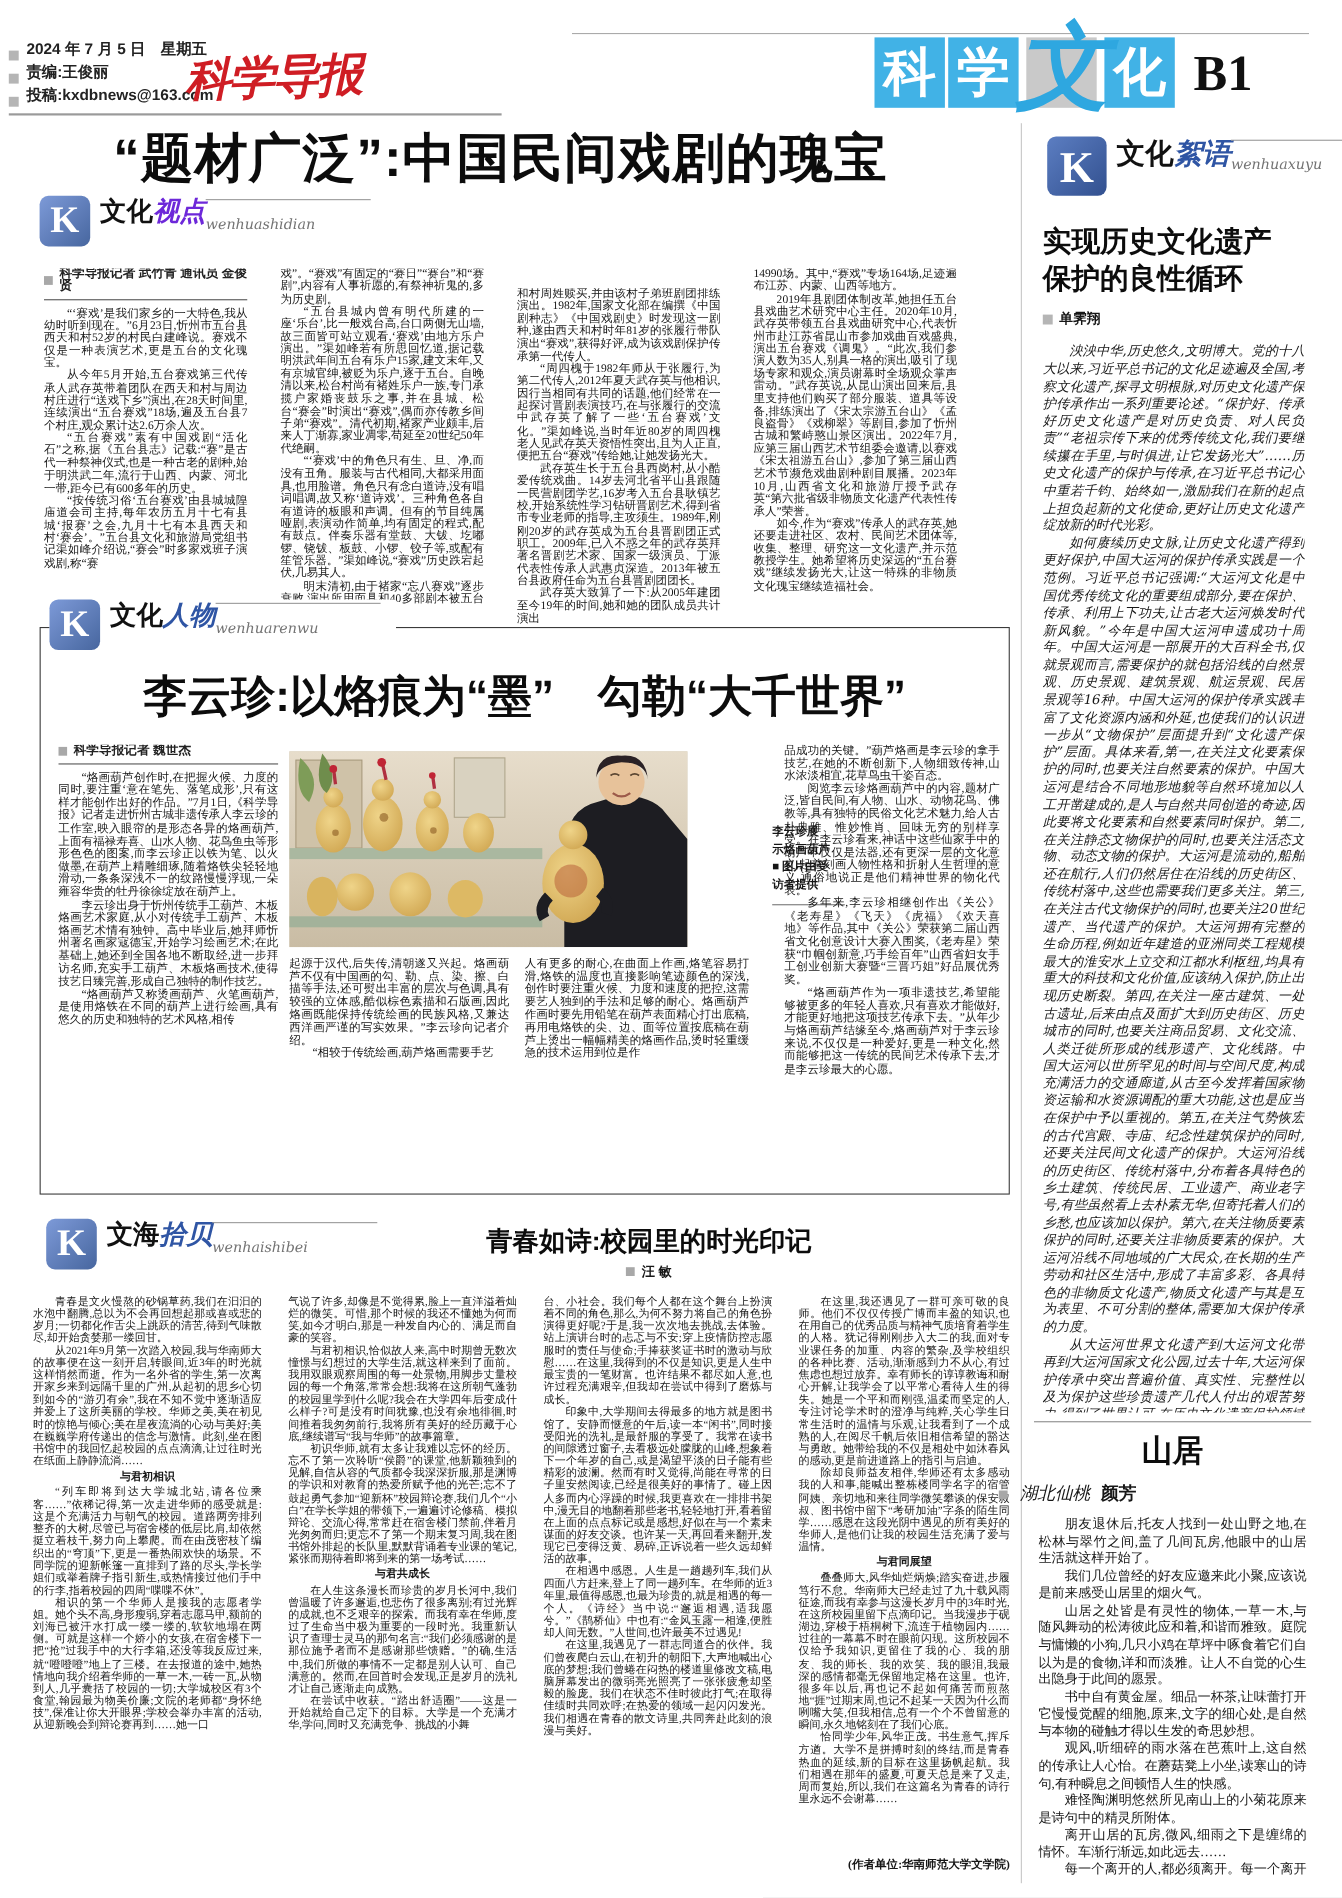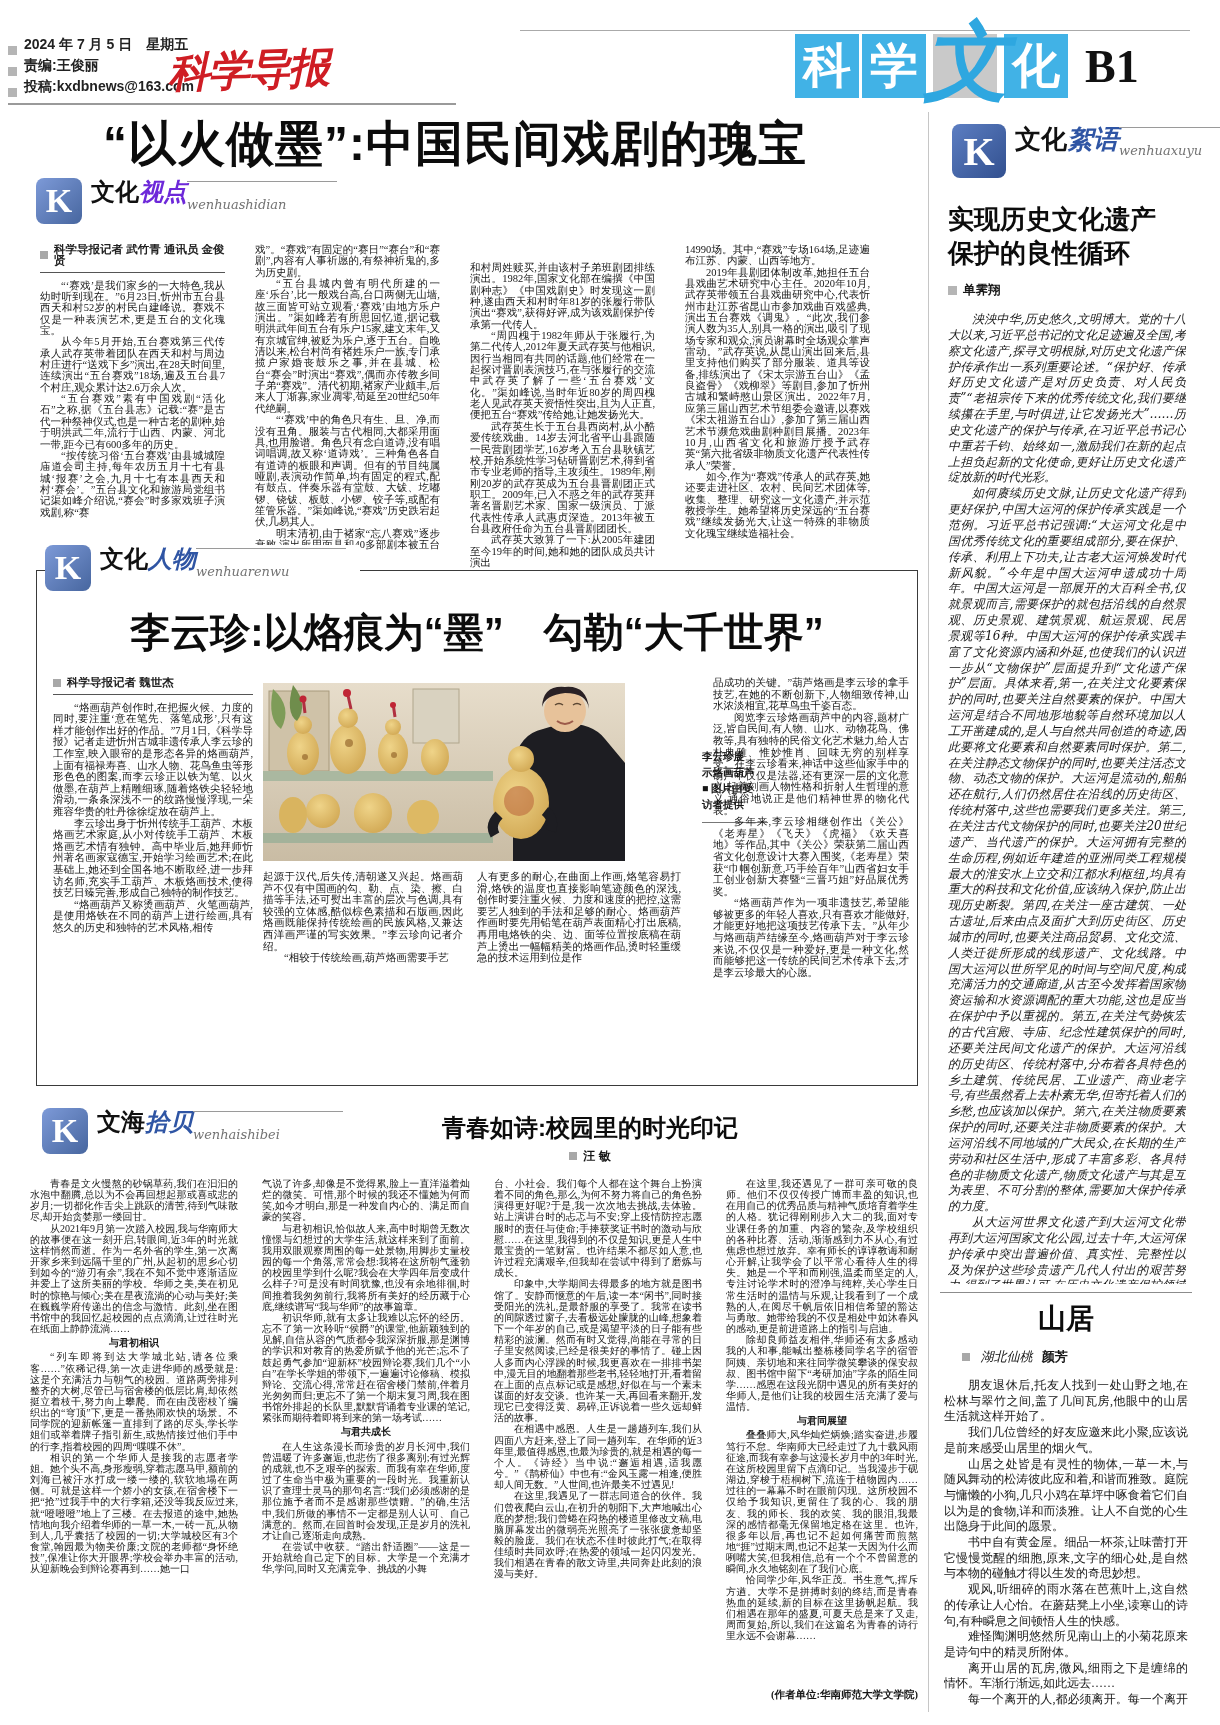--- a/index.html
+++ b/index.html
@@ -87,21 +87,21 @@
   #badge-xuyu .trow{font-size:26px;line-height:30px;}
   #xuyu-title{position:absolute;left:948px;top:202px;width:252px;
               font-family:"Liberation Sans",sans-serif;font-weight:bold;font-size:26px;line-height:34px;color:#0c0c0c;}
   #xuyu-byline{position:absolute;left:948px;top:282px;font-family:"Liberation Sans",sans-serif;
                font-weight:bold;font-size:12.5px;display:flex;align-items:center;gap:6px;}
   #xuyu-body{left:948px;top:312px;width:238px;height:972px;font-family:"DejaVu Serif",serif;
              font-style:italic;font-size:12px;line-height:15.85px;}
   #shanju-rule{position:absolute;left:940px;top:1292px;width:252px;height:1px;background:#8c8c8c;}
   #shanju-title{position:absolute;left:940px;top:1300px;width:252px;text-align:center;
                 font-family:"Liberation Sans",sans-serif;font-weight:bold;font-size:28px;color:#0c0c0c;}
-  #shanju-byline{position:absolute;left:889px;top:1348px;width:252px;text-align:center;font-size:13px;}
+  #shanju-byline{position:absolute;left:908px;top:1348px;width:252px;font-size:16px;}
   #shanju-byline .sq{display:inline-block;width:8px;height:8px;background:#a8a8a8;margin-right:7px;}
   #shanju-byline .loc{font-family:"DejaVu Serif",serif;font-style:italic;}
   #shanju-byline .auth{font-family:"Liberation Sans",sans-serif;font-weight:bold;margin-left:6px;}
   #shanju-body{left:944px;top:1378px;width:244px;height:330px;font-size:12px;line-height:15.7px;}
 </style>
 </head>
 <body>
 
 <div id="paper" data-name="newspaper-page">
 
@@ -125,21 +125,21 @@
     <div class="blk" data-name="logo-char-ke">科</div>
     <div class="blk" data-name="logo-char-xue">学</div>
     <div class="wenwrap" data-name="logo-char-wen-wrap">
       <div class="gray" data-name="logo-gray-box"></div>
       <div class="wen" data-name="logo-char-wen">文</div>
     </div>
     <div class="blk" data-name="logo-char-hua">化</div>
     <div class="pageno" data-name="page-number">B1</div>
   </div>
 
-  <div class="headline1" data-name="main-headline">“以火做墨”:中国民间戏剧的瑰宝</div>
+  <div class="headline1" data-name="main-headline">“题材广泛”:中国民间戏剧的瑰宝</div>
   <div class="badge" id="badge-shidian" data-name="badge-wenhuashidian">
     <div class="kbox" data-name="k-logo-icon">K</div>
     <div class="tcol" data-name="badge-text">
       <div class="trow"><span class="cn" data-name="badge-cn">文化</span><span class="script red" data-name="badge-word">视点</span></div>
       <div class="py" data-name="badge-pinyin">wenhuashidian</div>
     </div>
   </div>
   <div class="col vcol" style="left:40px;width:185px;" data-name="viewpoint-col1">
     <div class="byline" data-name="viewpoint-byline">
         <span class="sq" data-name="bullet-icon"></span>

